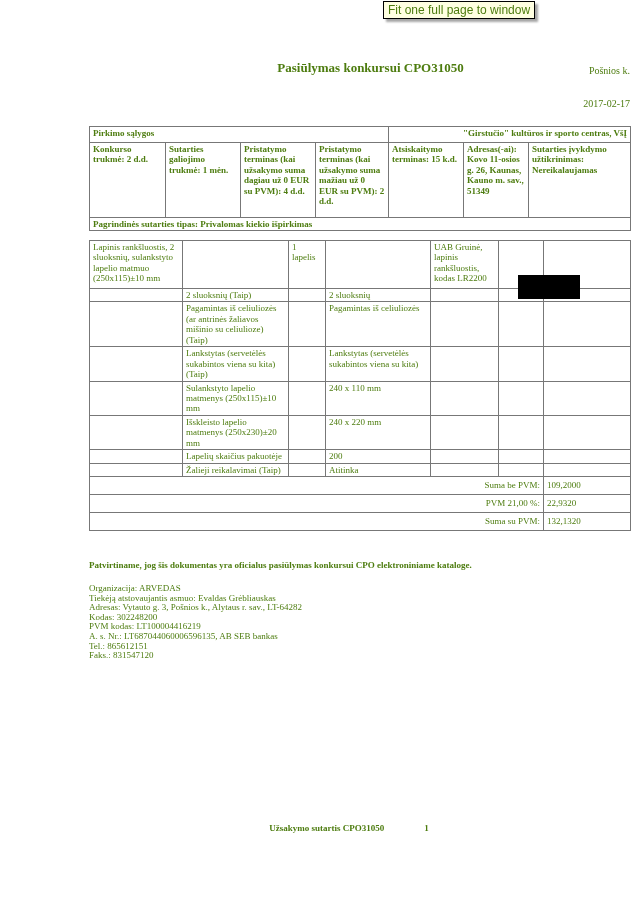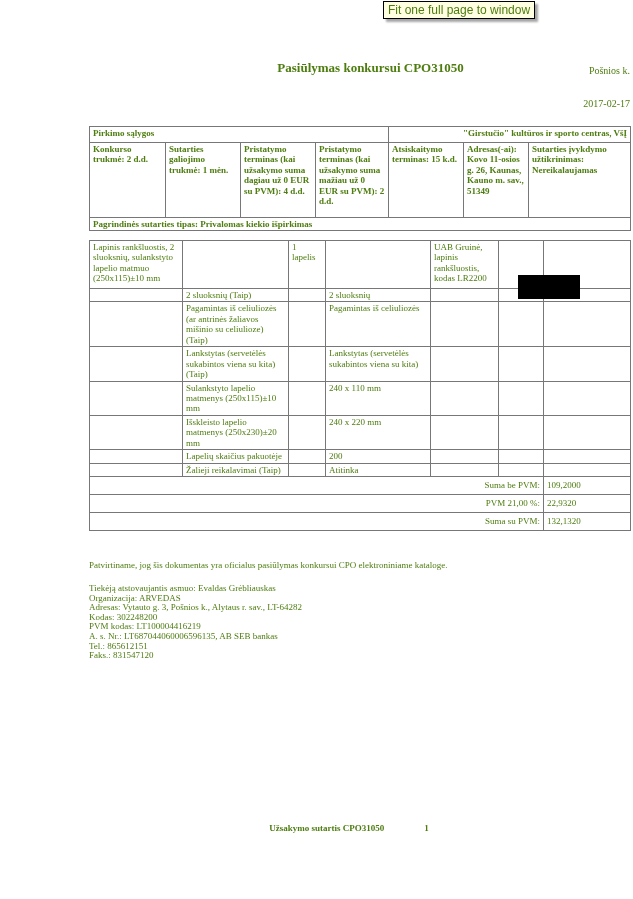--- a/index.html
+++ b/index.html
@@ -22,21 +22,21 @@
   .t1 td{font-weight:bold;}
   .t1 .h15 td{height:13px;}
   .t1 .h74 td{height:72px;margin-left:40px;}
   .t2{position:absolute;left:89px;top:240px;}
   .t2 .hdr td{height:26px;}
   .t2 .r1 td{height:45px;}
   .t2 .tot td{height:15px;vertical-align:middle;}
 
   .redaction{position:absolute;left:518px;top:275px;width:62px;height:24px;background:#000;z-index:3;}
 
-  .confirm{position:absolute;left:89px;top:560px;width:541px;font-size:9px;}
+  .confirm{position:absolute;left:89px;top:560px;width:541px;font-size:9px;font-weight:bold;}
   .supplier{position:absolute;left:89px;top:584px;width:541px;font-size:9px;line-height:9.6px;}
   .pagefooter{position:absolute;left:89px;top:823px;width:520px;display:flex;
               justify-content:center;font-size:9px;font-weight:bold;gap:40px;}
 </style>
 </head>
 <body>
 
 <div class="page">
 
   <div class="tooltip">Fit one full page to window</div>
@@ -171,22 +171,22 @@
       <td>132,1320</td>
     </tr>
   </tbody>
     </table>
 
   <div class="redaction"></div>
 
   <div class="confirm">Patvirtiname, jog šis dokumentas yra oficialus pasiūlymas konkursui CPO elektroniniame kataloge.</div>
 
   <div class="supplier">
+    <div>Organizacija: ARVEDAS</div>
     <div>Tiekėją atstovaujantis asmuo: Evaldas Grėbliauskas</div>
-    <div>Organizacija: ARVEDAS</div>
     <div>Adresas: Vytauto g. 3, Pošnios k., Alytaus r. sav., LT-64282</div>
     <div>Kodas: 302248200</div>
     <div>PVM kodas: LT100004416219</div>
     <div>A. s. Nr.: LT687044060006596135, AB SEB bankas</div>
     <div>Tel.: 865612151</div>
     <div>Faks.: 831547120</div>
   </div>
 
   <div class="pagefooter">
     <span>Užsakymo sutartis CPO31050</span>

